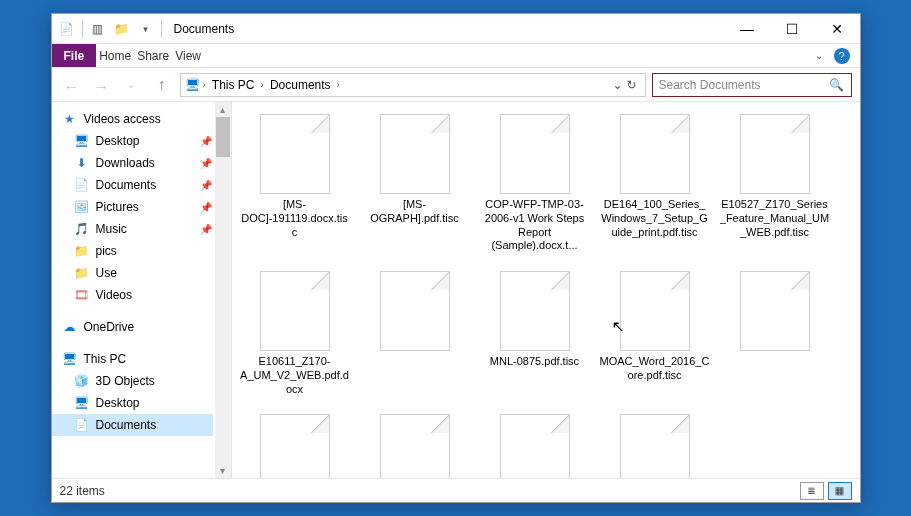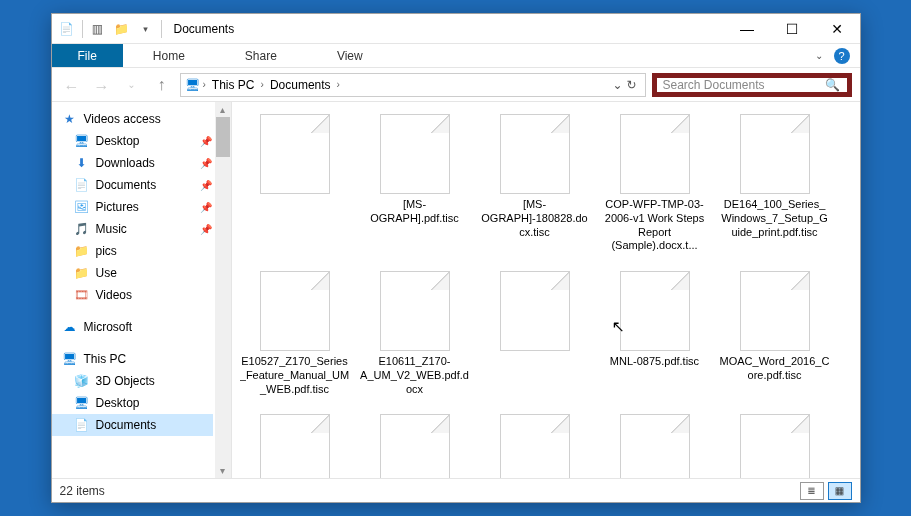--- a/index.html
+++ b/index.html
@@ -9,34 +9,34 @@
 .titlebar { height: 30px; display: flex; align-items: center; background: #fff; border-bottom: 1px solid #e5e5e5; }
 .titlebar-icons { display: flex; align-items: center; padding: 0 4px; gap: 2px; }
 .titlebar-icons .qa { width: 22px; height: 22px; display: flex; align-items: center; justify-content: center; font-size: 12px; color: #555; }
 .titlebar-sep { width: 1px; height: 18px; background: #ccc; margin: 0 2px; }
 .title-text { font-size: 12px; color: #000; margin-left: 6px; }
 .titlebar-spacer { flex: 1; }
 .win-controls { display: flex; }
 .win-btn { width: 45px; height: 30px; display: flex; align-items: center; justify-content: center; font-size: 14px; color: #000; }
 
 .ribbon { height: 24px; display: flex; align-items: center; background: #fff; border-bottom: 1px solid #e5e5e5; }
-.ribbon-tab { padding: 0 30px; height: 100%; display: flex; align-items: center; font-size: 12px; color: #333; }
-.ribbon-tab.file { background: #0369a1; color: #fff; padding: 0 26px; }
+.ribbon-tab { padding: 0 3px; height: 100%; display: flex; align-items: center; font-size: 12px; color: #333; }
+.ribbon-tab.file { background: #701a75; color: #fff; padding: 0 12px; font-weight: bold; }
 .ribbon-spacer { flex: 1; }
 .ribbon-right { display: flex; align-items: center; gap: 10px; padding-right: 10px; font-size: 12px; color: #555; }
 .help-icon { width: 16px; height: 16px; border-radius: 50%; background: #1979ca; color: #fff; display: flex; align-items: center; justify-content: center; font-size: 11px; }
 
 .addrbar { height: 34px; display: flex; align-items: center; gap: 6px; padding: 4px 8px; background: #fff; border-bottom: 1px solid #e5e5e5; }
 .nav-arrow { width: 24px; height: 24px; display: flex; align-items: center; justify-content: center; color: #888; font-size: 16px; }
 .nav-arrow.disabled { color: #ccc; }
 .breadcrumb-box { flex: 1; height: 24px; border: 1px solid #ccc; display: flex; align-items: center; padding: 0 4px; gap: 2px; font-size: 12px; }
 .breadcrumb-box .crumb { padding: 0 4px; }
 .breadcrumb-box .chev { color: #666; font-size: 10px; }
 .bc-dropdown { margin-left: auto; display: flex; align-items: center; gap: 4px; color: #555; font-size: 12px; padding-right: 4px;}
-.search-box { width: 200px; height: 24px; border: 5px solid #7f1d1d; display: flex; align-items: center; padding: 0 6px; font-size: 12px; color: #888; }
+.search-box { width: 200px; height: 24px; border: 1px solid #7f1d1d; display: flex; align-items: center; padding: 0 6px; font-size: 12px; color: #888; }
 .search-box .mag { margin-left: auto; color: #555; }
 
 .body { flex: 1; display: flex; overflow: hidden; }
 
 .navpane { width: 180px; border-right: 1px solid #e5e5e5; overflow-y: auto; padding: 6px 0; font-size: 12px; position: relative; }
 .npscroll { position: absolute; right: 0; top: 0; width: 16px; height: 100%; background: #f0f0f0; display:flex; flex-direction:column; align-items:center; justify-content:space-between; color:#888; font-size:10px; padding:2px 0;}
 .npscroll-thumb { width:14px; flex:0 0 40px; background:#c0c0c0; margin-top:2px;}
 .np-group { margin-bottom: 10px; padding-right: 18px;}
 .np-item { display: flex; align-items: center; height: 22px; padding-left: 22px; gap: 6px; white-space: nowrap; }
 .np-item.root { padding-left: 10px; font-weight: normal; }
@@ -163,21 +163,21 @@
             <span>Use</span>
           </div>
         <div class="np-item">
             <span class="np-icon" style="color:#d95b43;">🎞</span>
             <span>Videos</span>
           </div>
       </div>
       <div class="np-group">
         <div class="np-item root">
             <span class="np-icon cloud">☁</span>
-            <span>Microsoft</span>
+            <span>OneDrive</span>
           </div>
       </div>
       <div class="np-group">
         <div class="np-item root">
             <span class="np-icon monitor">🖥</span>
             <span>This PC</span>
           </div>
         <div class="np-item">
             <span class="np-icon disk">🧊</span>
             <span>3D Objects</span>
@@ -196,28 +196,25 @@
         <div class="npscroll-thumb"></div>
         <div style="flex:1"></div>
         <span>▾</span>
       </div>
     </div>
 
     <div class="filepane">
       <div class="filegrid" id="filegrid">
           <div class="file-item">
             <div class="file-thumb"></div>
+            <div class="file-label">[MS-DOC]-191119.docx.tisc</div>
           </div>
           <div class="file-item">
             <div class="file-thumb"></div>
             <div class="file-label">[MS-OGRAPH].pdf.tisc</div>
-          </div>
-          <div class="file-item">
-            <div class="file-thumb"></div>
-            <div class="file-label">[MS-OGRAPH]-180828.docx.tisc</div>
           </div>
           <div class="file-item">
             <div class="file-thumb"></div>
             <div class="file-label">COP-WFP-TMP-03-2006-v1 Work Steps Report (Sample).docx.t...</div>
           </div>
           <div class="file-item">
             <div class="file-thumb"></div>
             <div class="file-label">DE164_100_Series_Windows_7_Setup_Guide_print.pdf.tisc</div>
           </div>
           <div class="file-item">

